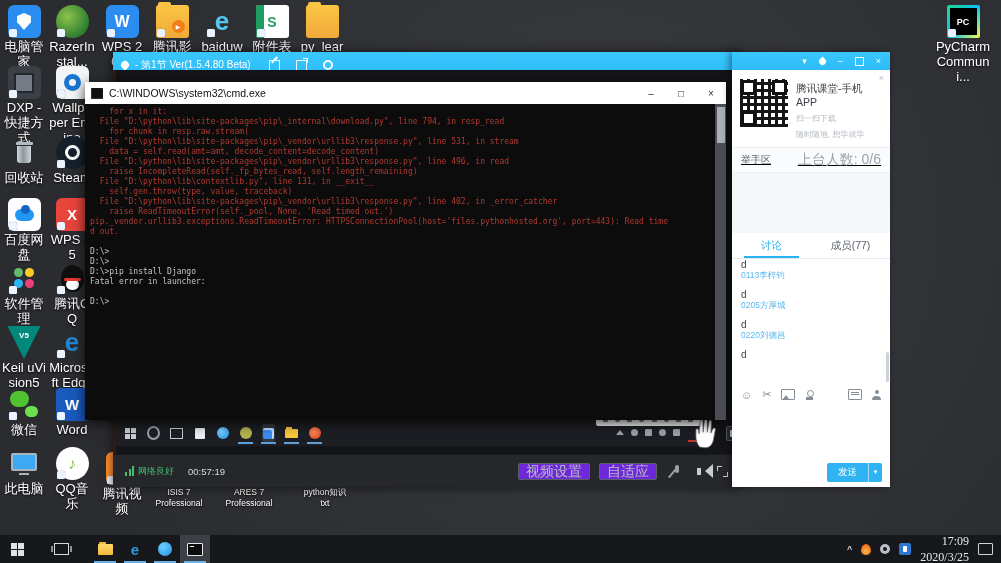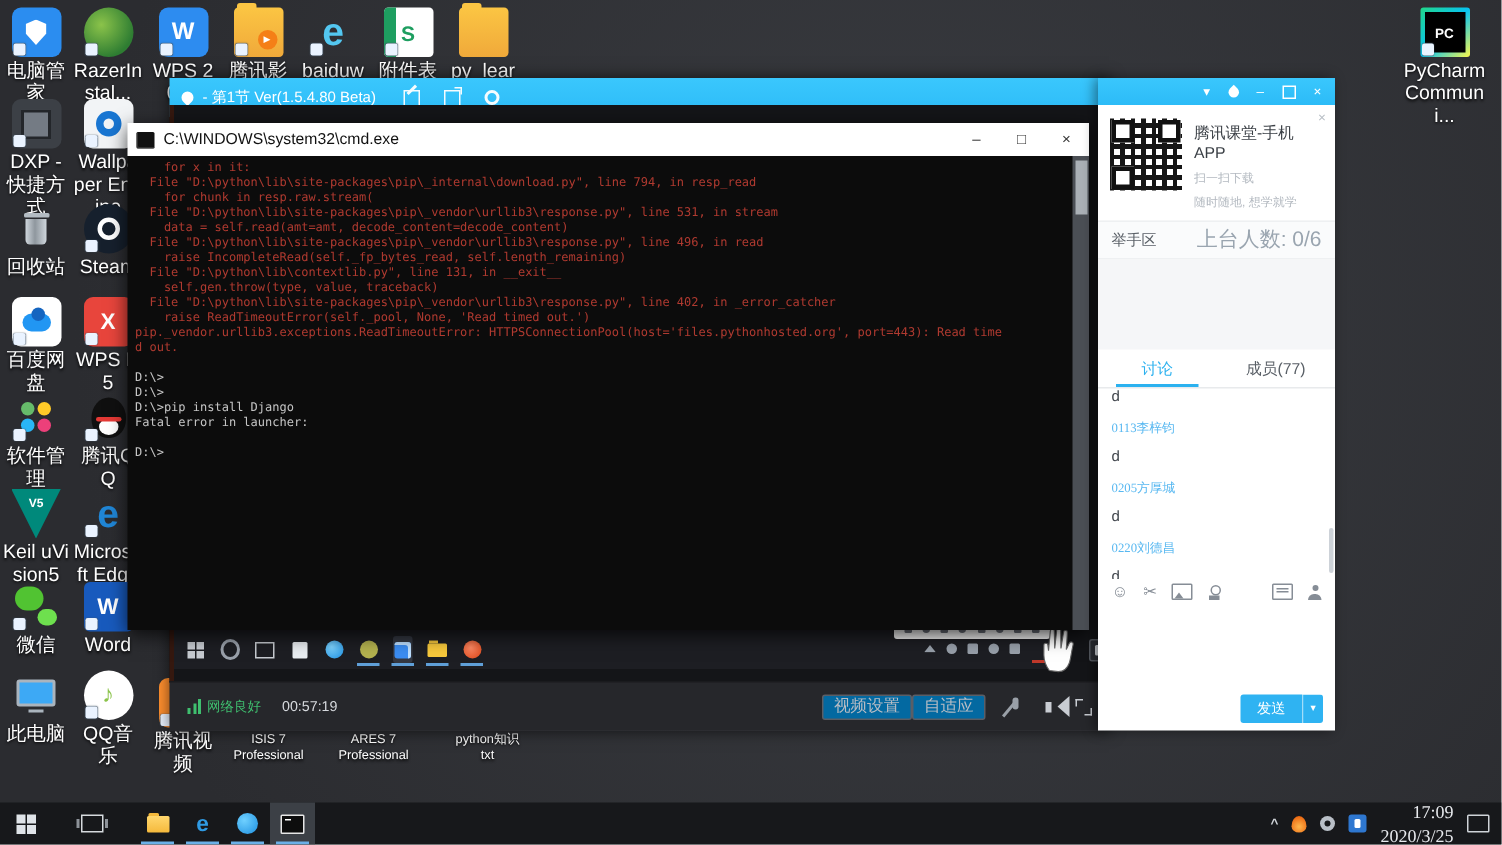--- a/index.html
+++ b/index.html
@@ -89,21 +89,21 @@
   .rmark{position:absolute;left:572px;top:361px;width:11px;height:9px;border-bottom:2px solid #c0392b;}
   .hand{position:absolute;left:576px;top:346px;width:30px;height:34px;}
   .dsm{position:absolute;left:610px;top:356px;width:13px;height:13px;background:#2b2e34;border:1px solid #565a61;border-radius:2px;}
   .dsm::after{content:"";position:absolute;inset:3px;background:#cfd3d8;border-radius:1px;}
   .cw-bb{position:absolute;left:0;right:0;bottom:0;height:32px;background:#26272b;border-top:1px solid #1a1b1e;display:flex;align-items:center;padding:0 12px;}
   .netbars{display:flex;align-items:flex-end;gap:1.5px;}
   .netbars i{display:block;width:2px;background:#3fbf6f;}
   .netlbl{color:#3fbf6f;font-size:9px;margin-left:4px;}
   .timer{color:#d6d9dd;font-size:9.5px;margin-left:14px;}
   .bb-right{margin-left:auto;display:flex;align-items:center;}
-  .bbbtn{height:15px;line-height:15px;padding:0 7px;border:1px solid #5a5e66;border-radius:2px;color:#b9bdc4;font-size:11px;background:#0369a1;}
+  .bbbtn{height:15px;line-height:15px;padding:0 7px;border:1px solid #5a5e66;border-radius:2px;color:#b9bdc4;font-size:14px;background:#6d28d9;margin-left:9px;}
   .mic{width:12px;height:14px;position:relative;margin-left:14px;}
   .mic::before{content:"";position:absolute;left:4px;top:1px;width:4px;height:8px;background:#9aa0a8;border-radius:2px;}
   .mic::after{content:"";position:absolute;left:1px;top:2px;width:1.5px;height:13px;background:#9aa0a8;transform:rotate(40deg);}
   .spk{position:relative;width:4px;height:7px;background:#c9cdd3;margin-left:14px;}
   .spk::after{content:"";position:absolute;left:1px;top:-3.5px;border:7px solid transparent;border-left:8px solid #c9cdd3;transform:rotate(180deg);}
   .fs{width:11px;height:11px;margin-left:16px;position:relative;}
   .fs::before{content:"";position:absolute;left:0;top:0;width:4px;height:4px;border-left:1.5px solid #c9cdd3;border-top:1.5px solid #c9cdd3;}
   .fs::after{content:"";position:absolute;right:0;bottom:0;width:4px;height:4px;border-right:1.5px solid #c9cdd3;border-bottom:1.5px solid #c9cdd3;}
   
   .cmd{position:absolute;left:85px;top:82px;width:641px;height:338px;z-index:3;box-shadow:0 3px 12px rgba(0,0,0,.75);}
@@ -124,30 +124,30 @@
   .pmax{width:7px;height:7px;border:1px solid #fff;}
   .p-qr{display:flex;padding:9px 8px 7px;position:relative;flex:none;}
   .qr{width:48px;height:48px;flex:none;background:repeating-linear-gradient(0deg,#161616 0 3px,transparent 3px 7px),repeating-linear-gradient(90deg,#161616 0 3px,#fff 3px 7px);position:relative;}
   .qr::before{content:"";position:absolute;left:1px;top:1px;width:9px;height:9px;background:#fff;border:3px solid #111;}
   .qr::after{content:"";position:absolute;right:1px;top:1px;width:9px;height:9px;background:#fff;border:3px solid #111;}
   .qrc{position:absolute;left:1px;bottom:1px;width:9px;height:9px;background:#fff;border:3px solid #111;}
   .p-qrtxt{margin-left:8px;padding-top:3px;}
   .p-apptitle{font-size:10.5px;color:#3a3f45;}
   .p-sub{font-size:8px;color:#b3b9c0;margin-top:5px;}
   .p-x{position:absolute;right:6px;top:3px;color:#b9bfc6;font-size:9px;}
-  .p-raisebar{height:24px;background:#fafbfc;border-top:1px solid #eef0f2;border-bottom:1px solid #eef0f2;display:flex;align-items:center;padding:0 9px;flex:none;}
+  .p-raisebar{height:24px;background:#fafbfc;border-top:1px solid #eef0f2;border-bottom:1px solid #eef0f2;display:flex;align-items:center;padding:0 9px;flex:none;text-decoration:underline;}
   .p-raisetitle{font-size:10px;color:#5a6067;}
   .p-stage{margin-left:auto;font-size:14px;color:#9aa5b0;}
   .p-raisearea{height:60px;background:#f5f6f8;flex:none;}
   .p-tabs{height:25px;display:flex;border-bottom:1px solid #e8eaec;flex:none;}
   .p-tab{flex:1;display:flex;align-items:center;justify-content:center;font-size:10.5px;color:#5a6067;position:relative;}
   .p-tab.active{color:#2bb1ef;}
   .p-tab.active::after{content:"";position:absolute;left:12px;right:12px;bottom:0;height:2px;background:#2bb1ef;}
   .p-chat{flex:1;position:relative;padding:2px 9px;overflow:hidden;}
-  .msg-user{font-size:8.5px;color:#58b8f1;margin-top:10px;font-family:Liberation Serif, serif;}
+  .msg-user{font-size:8.5px;color:#58b8f1;}
   .msg-user:empty{display:none;}
   .msg-text{font-size:10px;color:#3f444b;margin-top:7px;}
   .msg-text.first{margin-top:-2px;}
   .p-sb{position:absolute;right:1px;bottom:4px;width:3px;height:30px;background:#cdd2d8;border-radius:2px;}
   .p-tools{height:17px;display:flex;align-items:center;gap:10px;padding:0 9px;color:#868d96;font-size:11px;flex:none;}
   .tool-right{margin-left:auto;display:flex;gap:10px;align-items:center;}
   .ti-img{width:12px;height:9px;border:1px solid #868d96;border-radius:1px;position:relative;}
   .ti-img::after{content:"";position:absolute;left:1px;bottom:0;border:3px solid transparent;border-bottom:4px solid #868d96;}
   .ti-flw{width:9px;height:10px;position:relative;}
   .ti-flw::before{content:"";position:absolute;left:2px;top:0;width:5px;height:5px;border:1px solid #868d96;border-radius:50%;}

